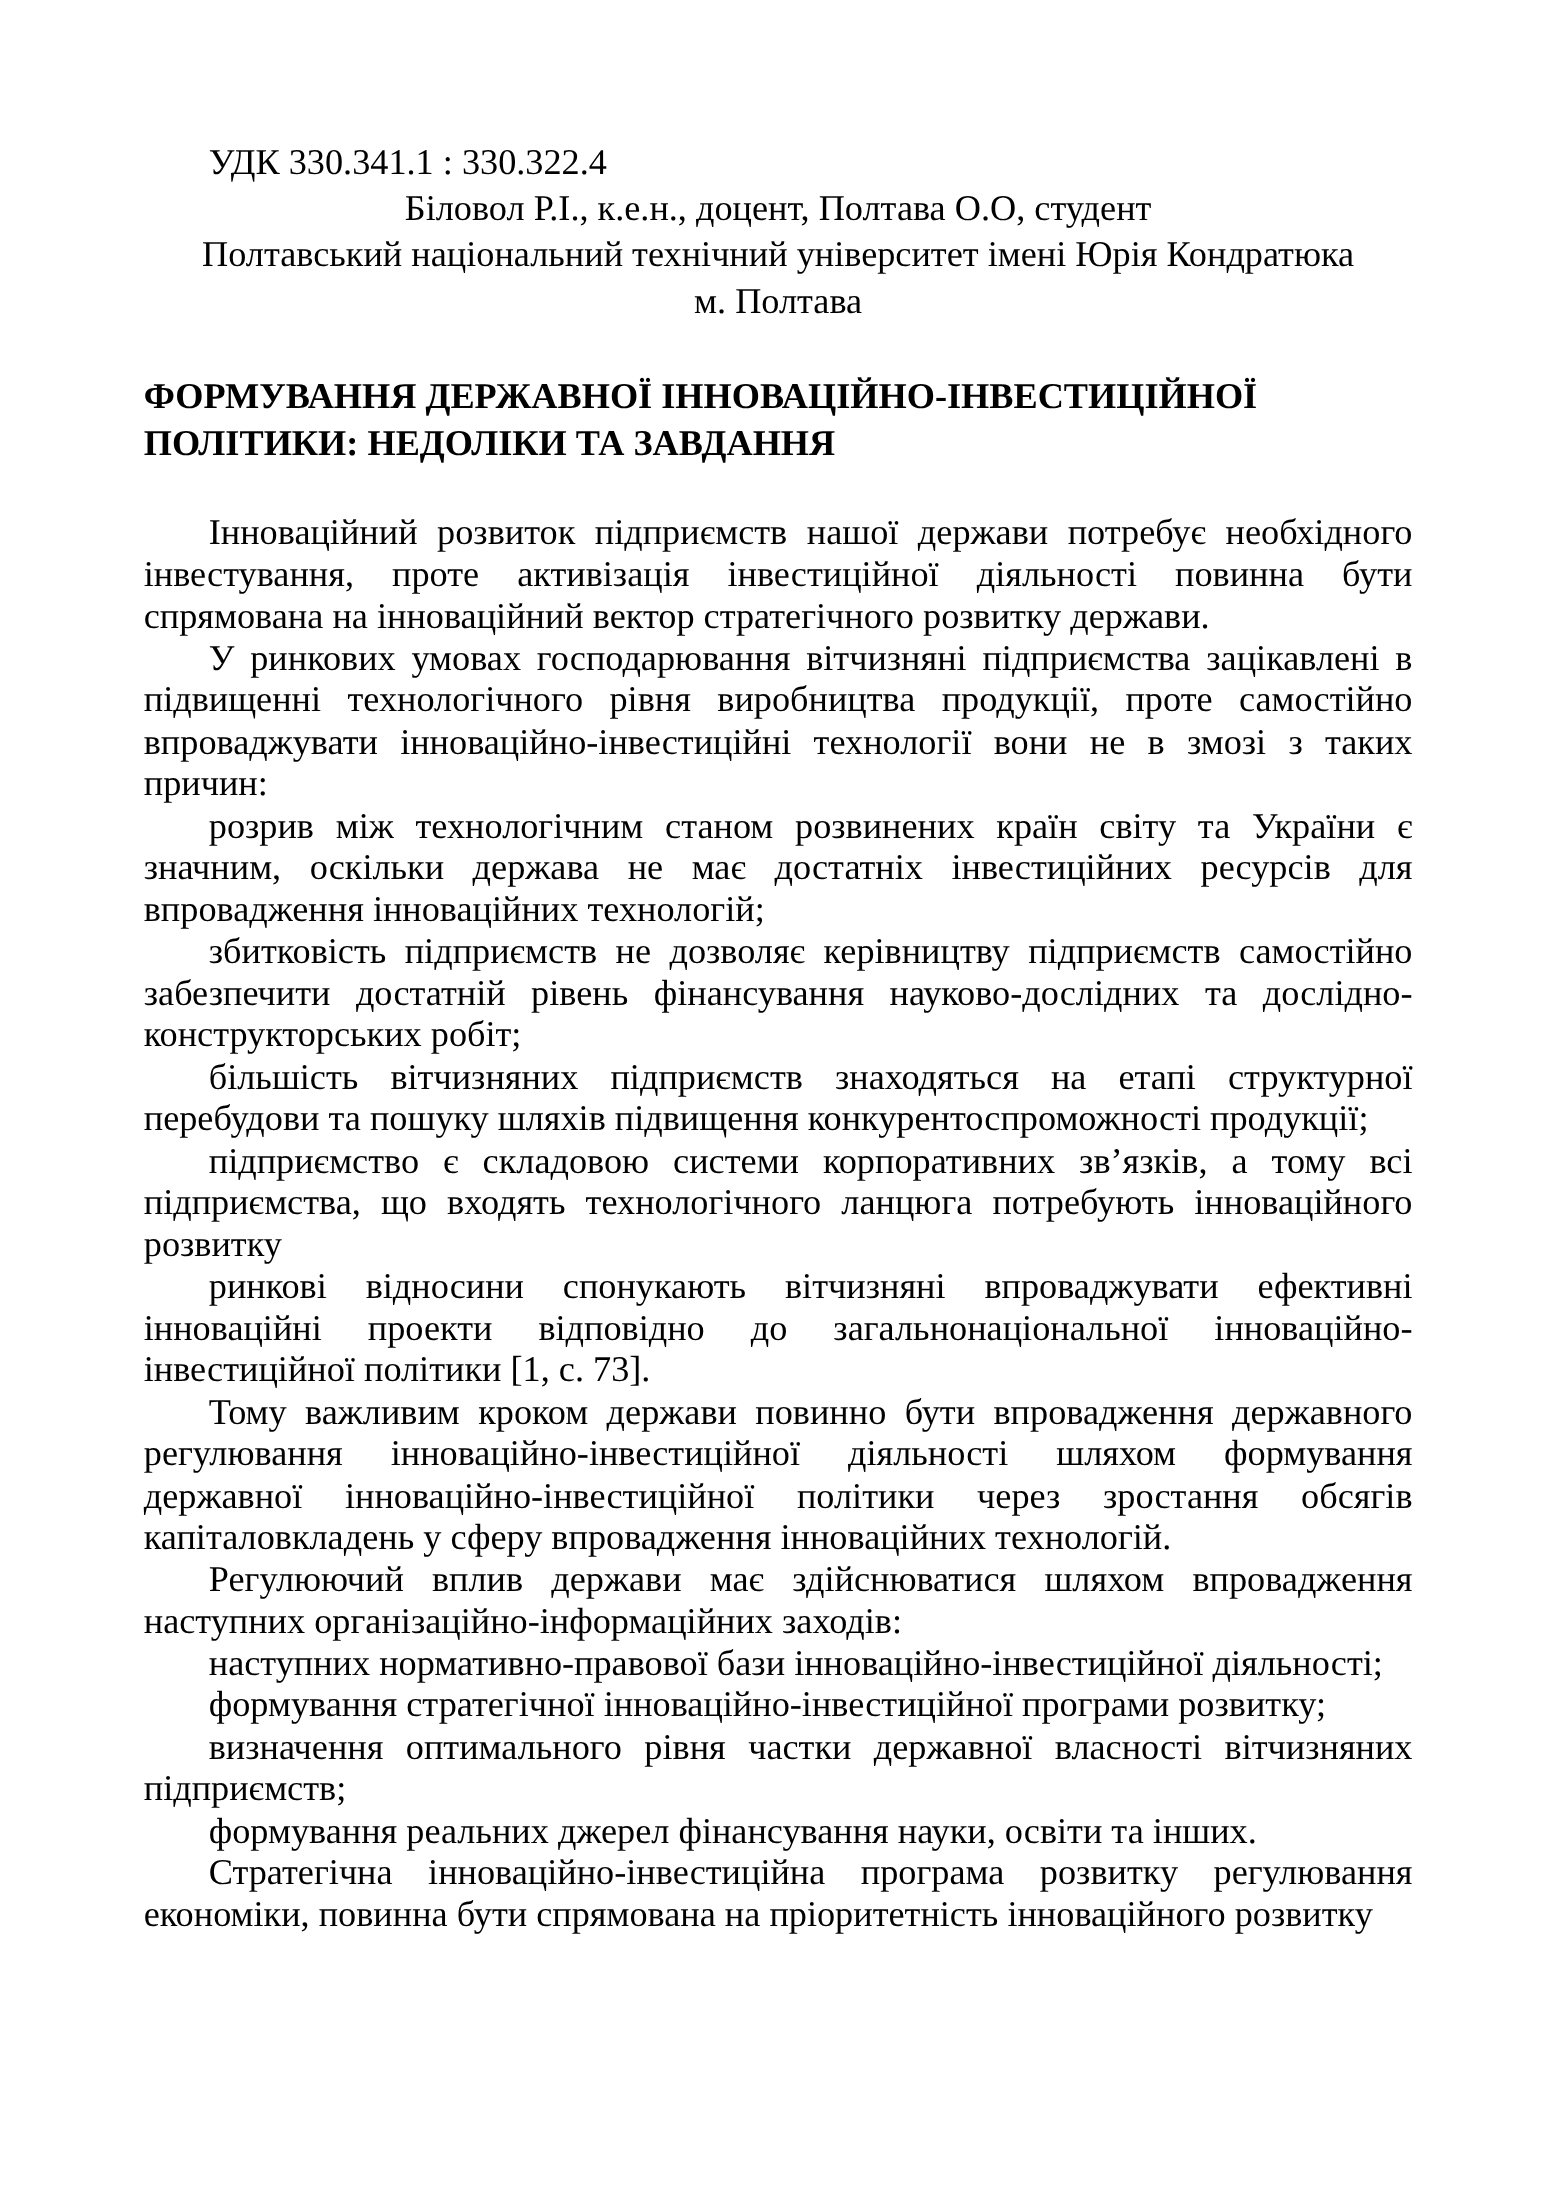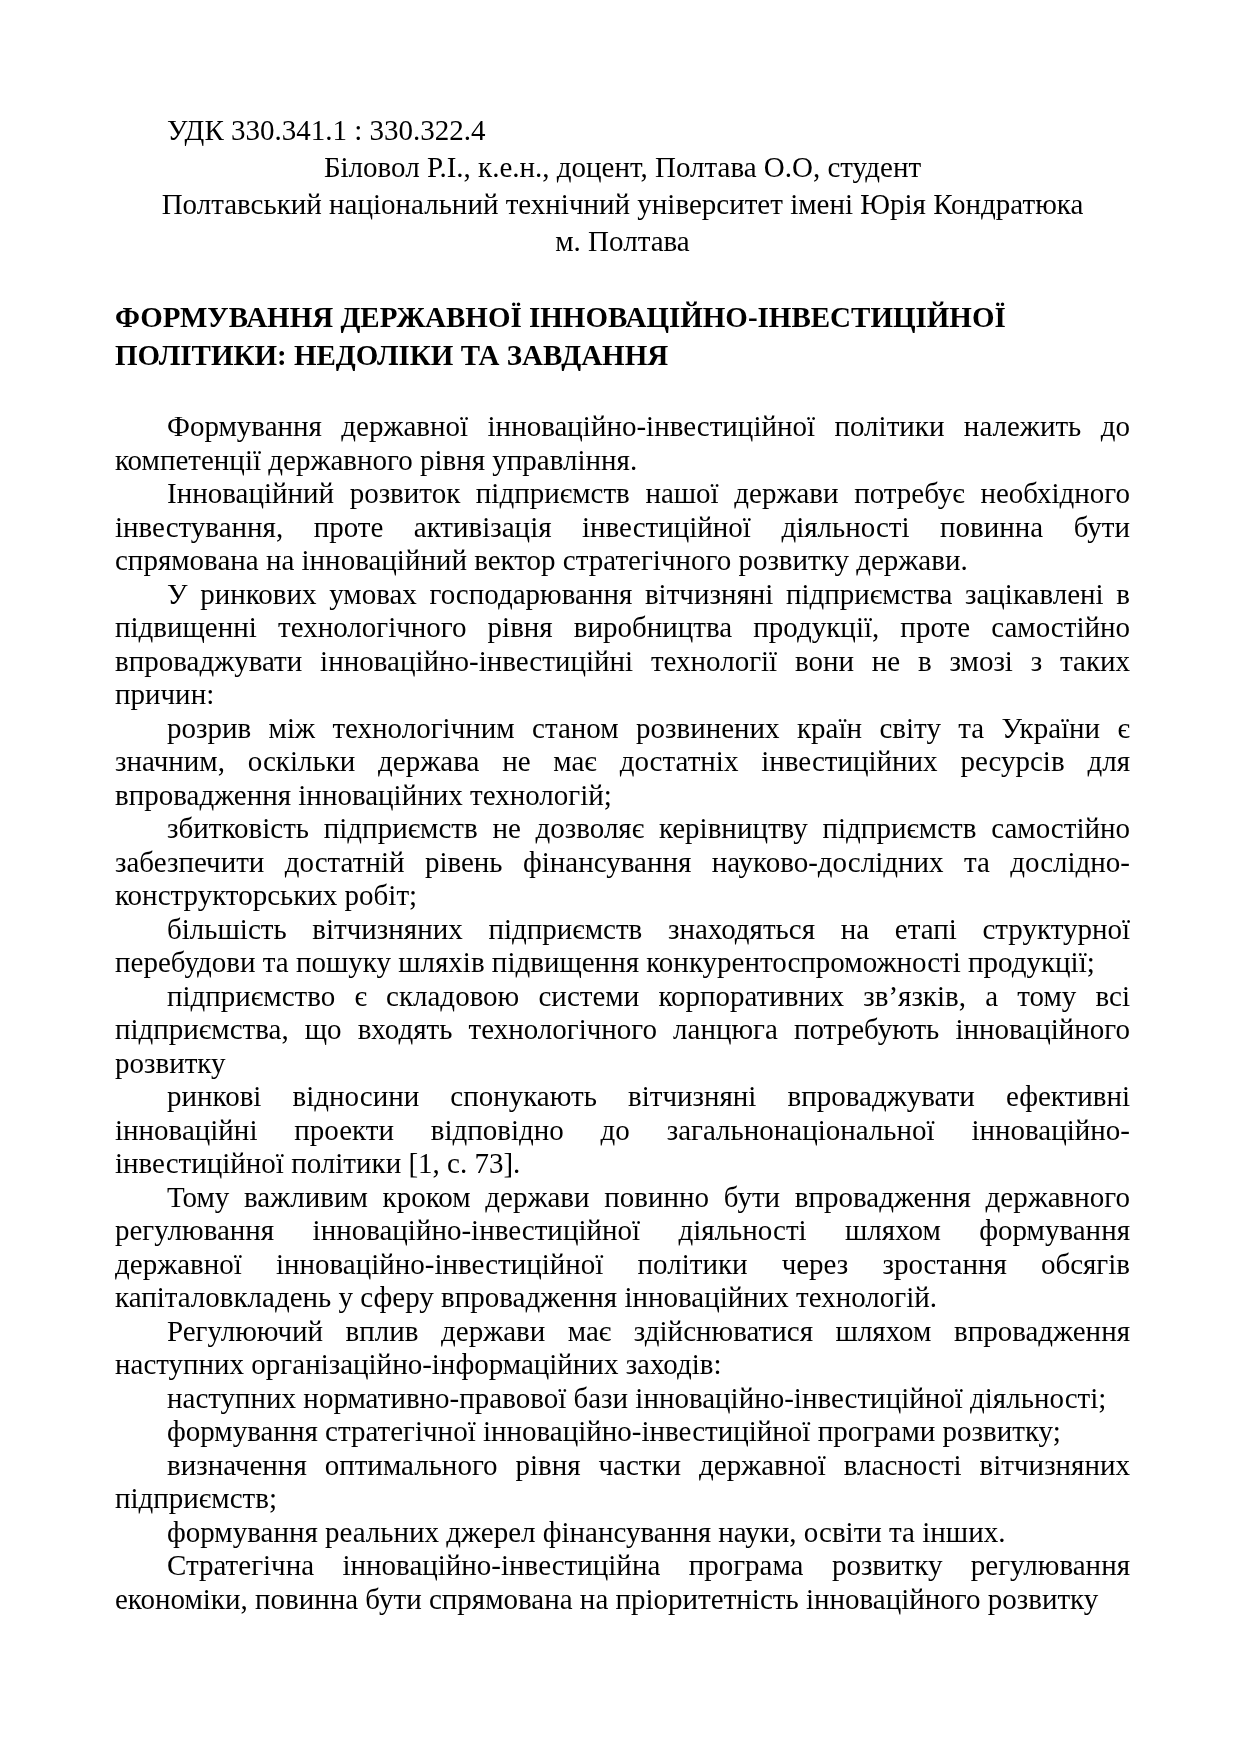--- a/index.html
+++ b/index.html
@@ -59,21 +59,20 @@
     <div class="centered-line">Полтавський національний технічний університет імені Юрія Кондратюка</div>
     <div class="centered-line">м. Полтава</div>
   </div>
 
   <div class="title-block">
     <div>ФОРМУВАННЯ ДЕРЖАВНОЇ ІННОВАЦІЙНО-ІНВЕСТИЦІЙНОЇ</div>
     <div>ПОЛІТИКИ: НЕДОЛІКИ ТА ЗАВДАННЯ</div>
   </div>
 
   <div class="body-block" id="article-body">
-      <p>Формування державної інноваційно-інвестиційної політики належить до компетенції  державного рівня управління.</p>
       <p>Інноваційний розвиток підприємств нашої держави потребує необхідного інвестування, проте активізація інвестиційної діяльності повинна бути спрямована на інноваційний вектор стратегічного розвитку держави.</p>
       <p>У ринкових умовах господарювання вітчизняні підприємства зацікавлені в підвищенні технологічного рівня виробництва продукції, проте самостійно впроваджувати інноваційно-інвестиційні технології вони не в змозі з таких причин:</p>
       <p>розрив між технологічним станом розвинених країн світу та України є значним, оскільки держава не має достатніх інвестиційних ресурсів для впровадження інноваційних технологій;</p>
       <p>збитковість підприємств не дозволяє керівництву підприємств самостійно забезпечити достатній рівень фінансування науково-дослідних та дослідно-конструкторських робіт;</p>
       <p>більшість вітчизняних підприємств знаходяться на етапі структурної перебудови та пошуку шляхів підвищення конкурентоспроможності продукції;</p>
       <p>підприємство є складовою системи корпоративних зв’язків, а тому всі підприємства, що входять технологічного ланцюга потребують інноваційного розвитку</p>
       <p>ринкові відносини спонукають вітчизняні впроваджувати ефективні інноваційні проекти відповідно до загальнонаціональної інноваційно-інвестиційної політики [1, с. 73].</p>
       <p>Тому важливим кроком держави повинно бути впровадження державного регулювання інноваційно-інвестиційної діяльності шляхом формування державної інноваційно-інвестиційної політики через зростання обсягів капіталовкладень у сферу впровадження інноваційних технологій.</p>
       <p>Регулюючий вплив держави має здійснюватися шляхом впровадження наступних організаційно-інформаційних заходів:</p>
       <p>наступних нормативно-правової бази інноваційно-інвестиційної діяльності;</p>

